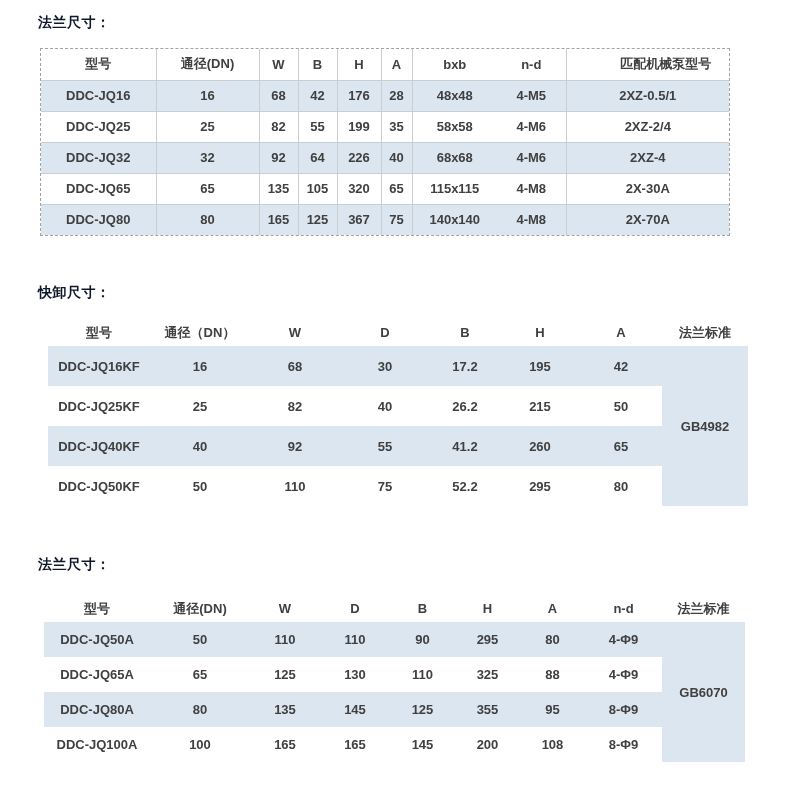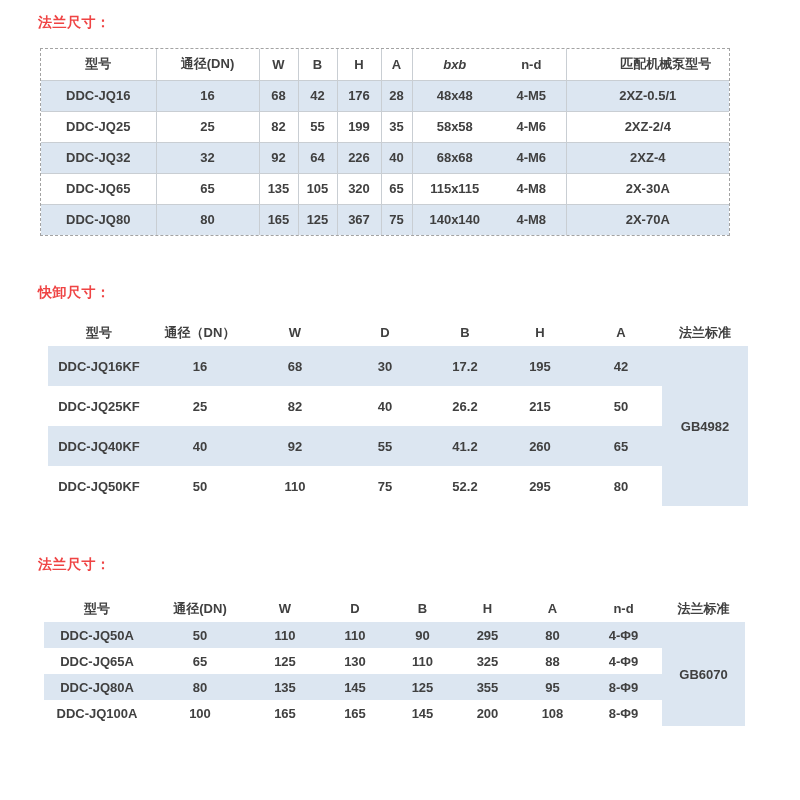--- a/index.html
+++ b/index.html
@@ -13,21 +13,21 @@
   body{
     width:800px;height:800px;
     background:#ffffff;
     font-family:"Liberation Sans","DejaVu Sans",sans-serif;
     color:var(--text);
     overflow:hidden;
   }
   .sec-title{
     font-size:14px;
     font-weight:bold;
-    color:#ef4444;
+    color:#0f172a;
     margin:0 0 0 38px;
     letter-spacing:0.5px;
   }
   .s1 .sec-title{margin-top:14px;}
   .s2 .sec-title{margin-top:44px;}
   .s3 .sec-title{margin-top:50px;}
 
   table{border-collapse:collapse;table-layout:fixed;}
   th,td{
     padding:0;
@@ -48,21 +48,21 @@
   .t1{width:688px;border:hidden;}
   .t1 th,.t1 td{border:1px solid var(--table-border);height:31px;}
   .t1 thead th{background:#ffffff;}
   .t1 tbody tr:nth-child(odd){background:var(--stripe-blue);}
   .t1 th:nth-child(1){width:115px;}
   .t1 th:nth-child(2){width:103px;}
   .t1 th:nth-child(3){width:39px;}
   .t1 th:nth-child(4){width:39px;}
   .t1 th:nth-child(5){width:44px;}
   .t1 th:nth-child(6){width:31px;}
-  .t1 th:nth-child(7){width:85px;font-style:italic;}
+  .t1 th:nth-child(7){width:85px;}
   .t1 th:nth-child(8){width:69px;}
   .t1 th:nth-child(9){width:163px;padding-left:36px;}
   
   .t1 th:nth-child(7),.t1 td:nth-child(7){border-right-style:hidden;}
 
   
   .t2{width:700px;margin:17px 0 0 48px;}
   .t2 th{height:27px;background:#ffffff;}
   .t2 td{height:40px;}
   .t2 tbody tr:nth-child(odd){background:var(--stripe-blue);}
@@ -71,21 +71,21 @@
   .t2 th:nth-child(3){width:90px;}
   .t2 th:nth-child(4){width:90px;}
   .t2 th:nth-child(5){width:70px;}
   .t2 th:nth-child(6){width:80px;}
   .t2 th:nth-child(7){width:82px;}
   .t2 th:nth-child(8){width:86px;}
 
   
   .t3{width:701px;margin:21px 0 0 44px;}
   .t3 th{height:27px;background:#ffffff;}
-  .t3 td{height:26px;}
+  .t3 td{height:35px;}
   .t3 tbody tr:nth-child(odd){background:var(--stripe-blue);}
   .t3 th:nth-child(1){width:106px;}
   .t3 th:nth-child(2){width:100px;}
   .t3 th:nth-child(3){width:70px;}
   .t3 th:nth-child(4){width:70px;}
   .t3 th:nth-child(5){width:65px;}
   .t3 th:nth-child(6){width:65px;}
   .t3 th:nth-child(7){width:65px;}
   .t3 th:nth-child(8){width:77px;}
   .t3 th:nth-child(9){width:83px;}

